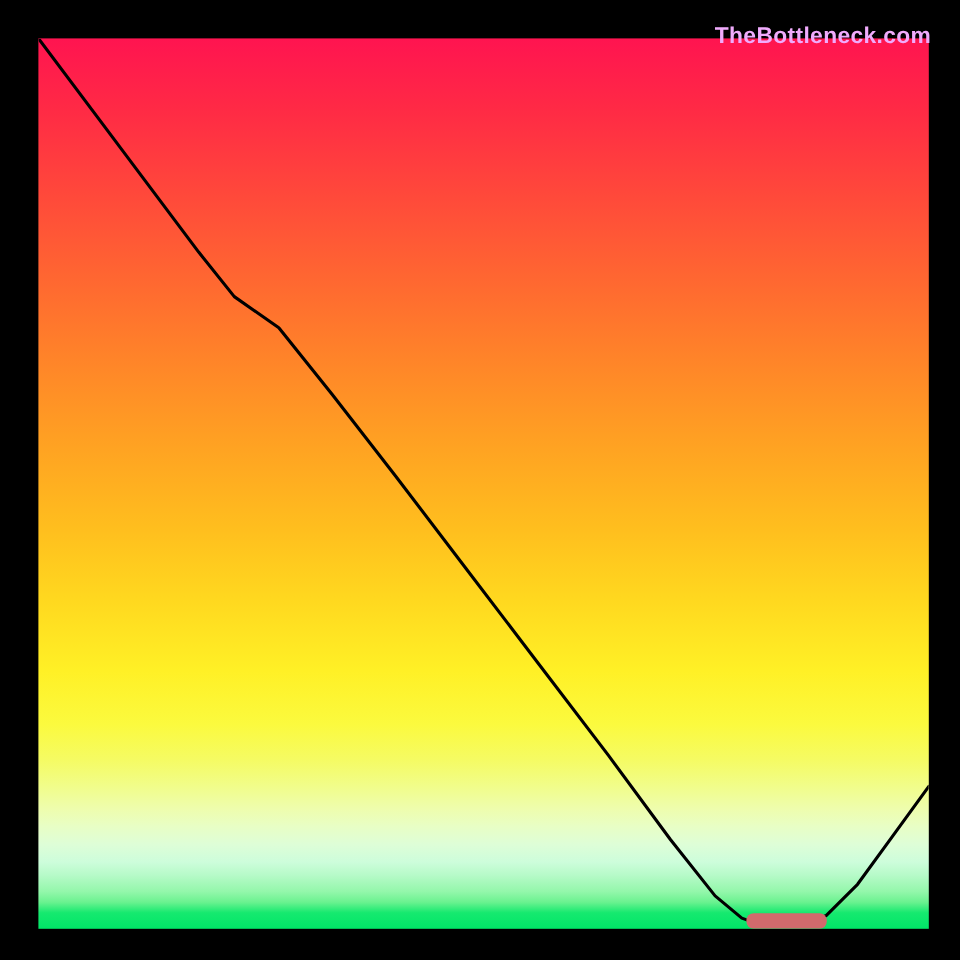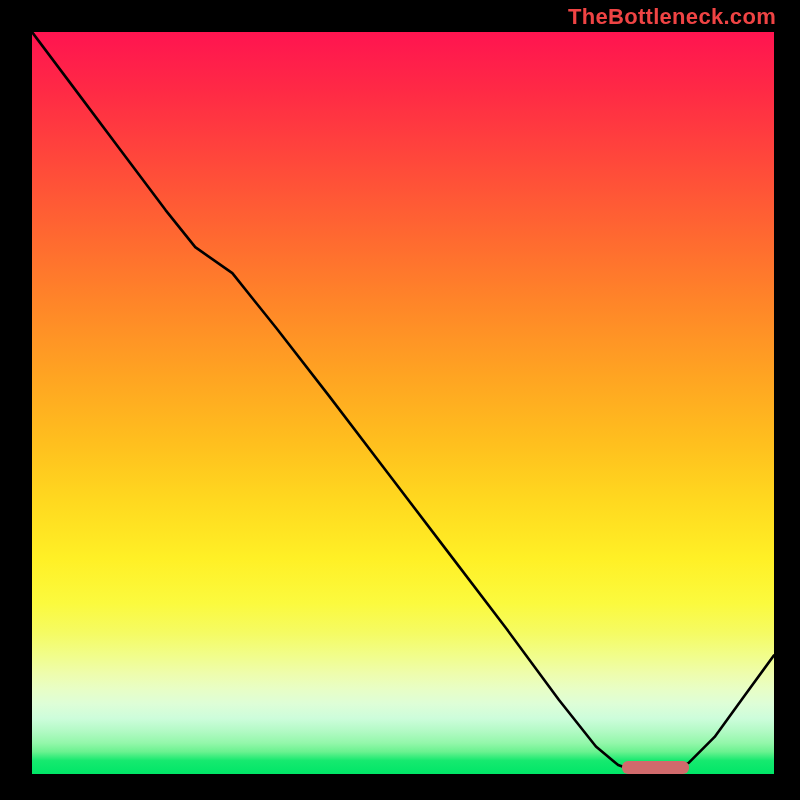--- a/index.html
+++ b/index.html
@@ -14,24 +14,24 @@
 
   .container {
     position: relative;
     width: 800px;
     height: 800px;
     background: #000;
   }
 
   .watermark {
     position: absolute;
-    top: 4px;
+    top: 20px;
     right: 24px;
-    color: #ef4444;
-    font-size: 22px;
+    color: #f0abfc;
+    font-size: 19px;
     font-weight: 600;
     letter-spacing: 0.3px;
     z-index: 10;
   }
 
   .plot-area {
     position: absolute;
     left: 32px;
     top: 32px;
     width: 742px;

